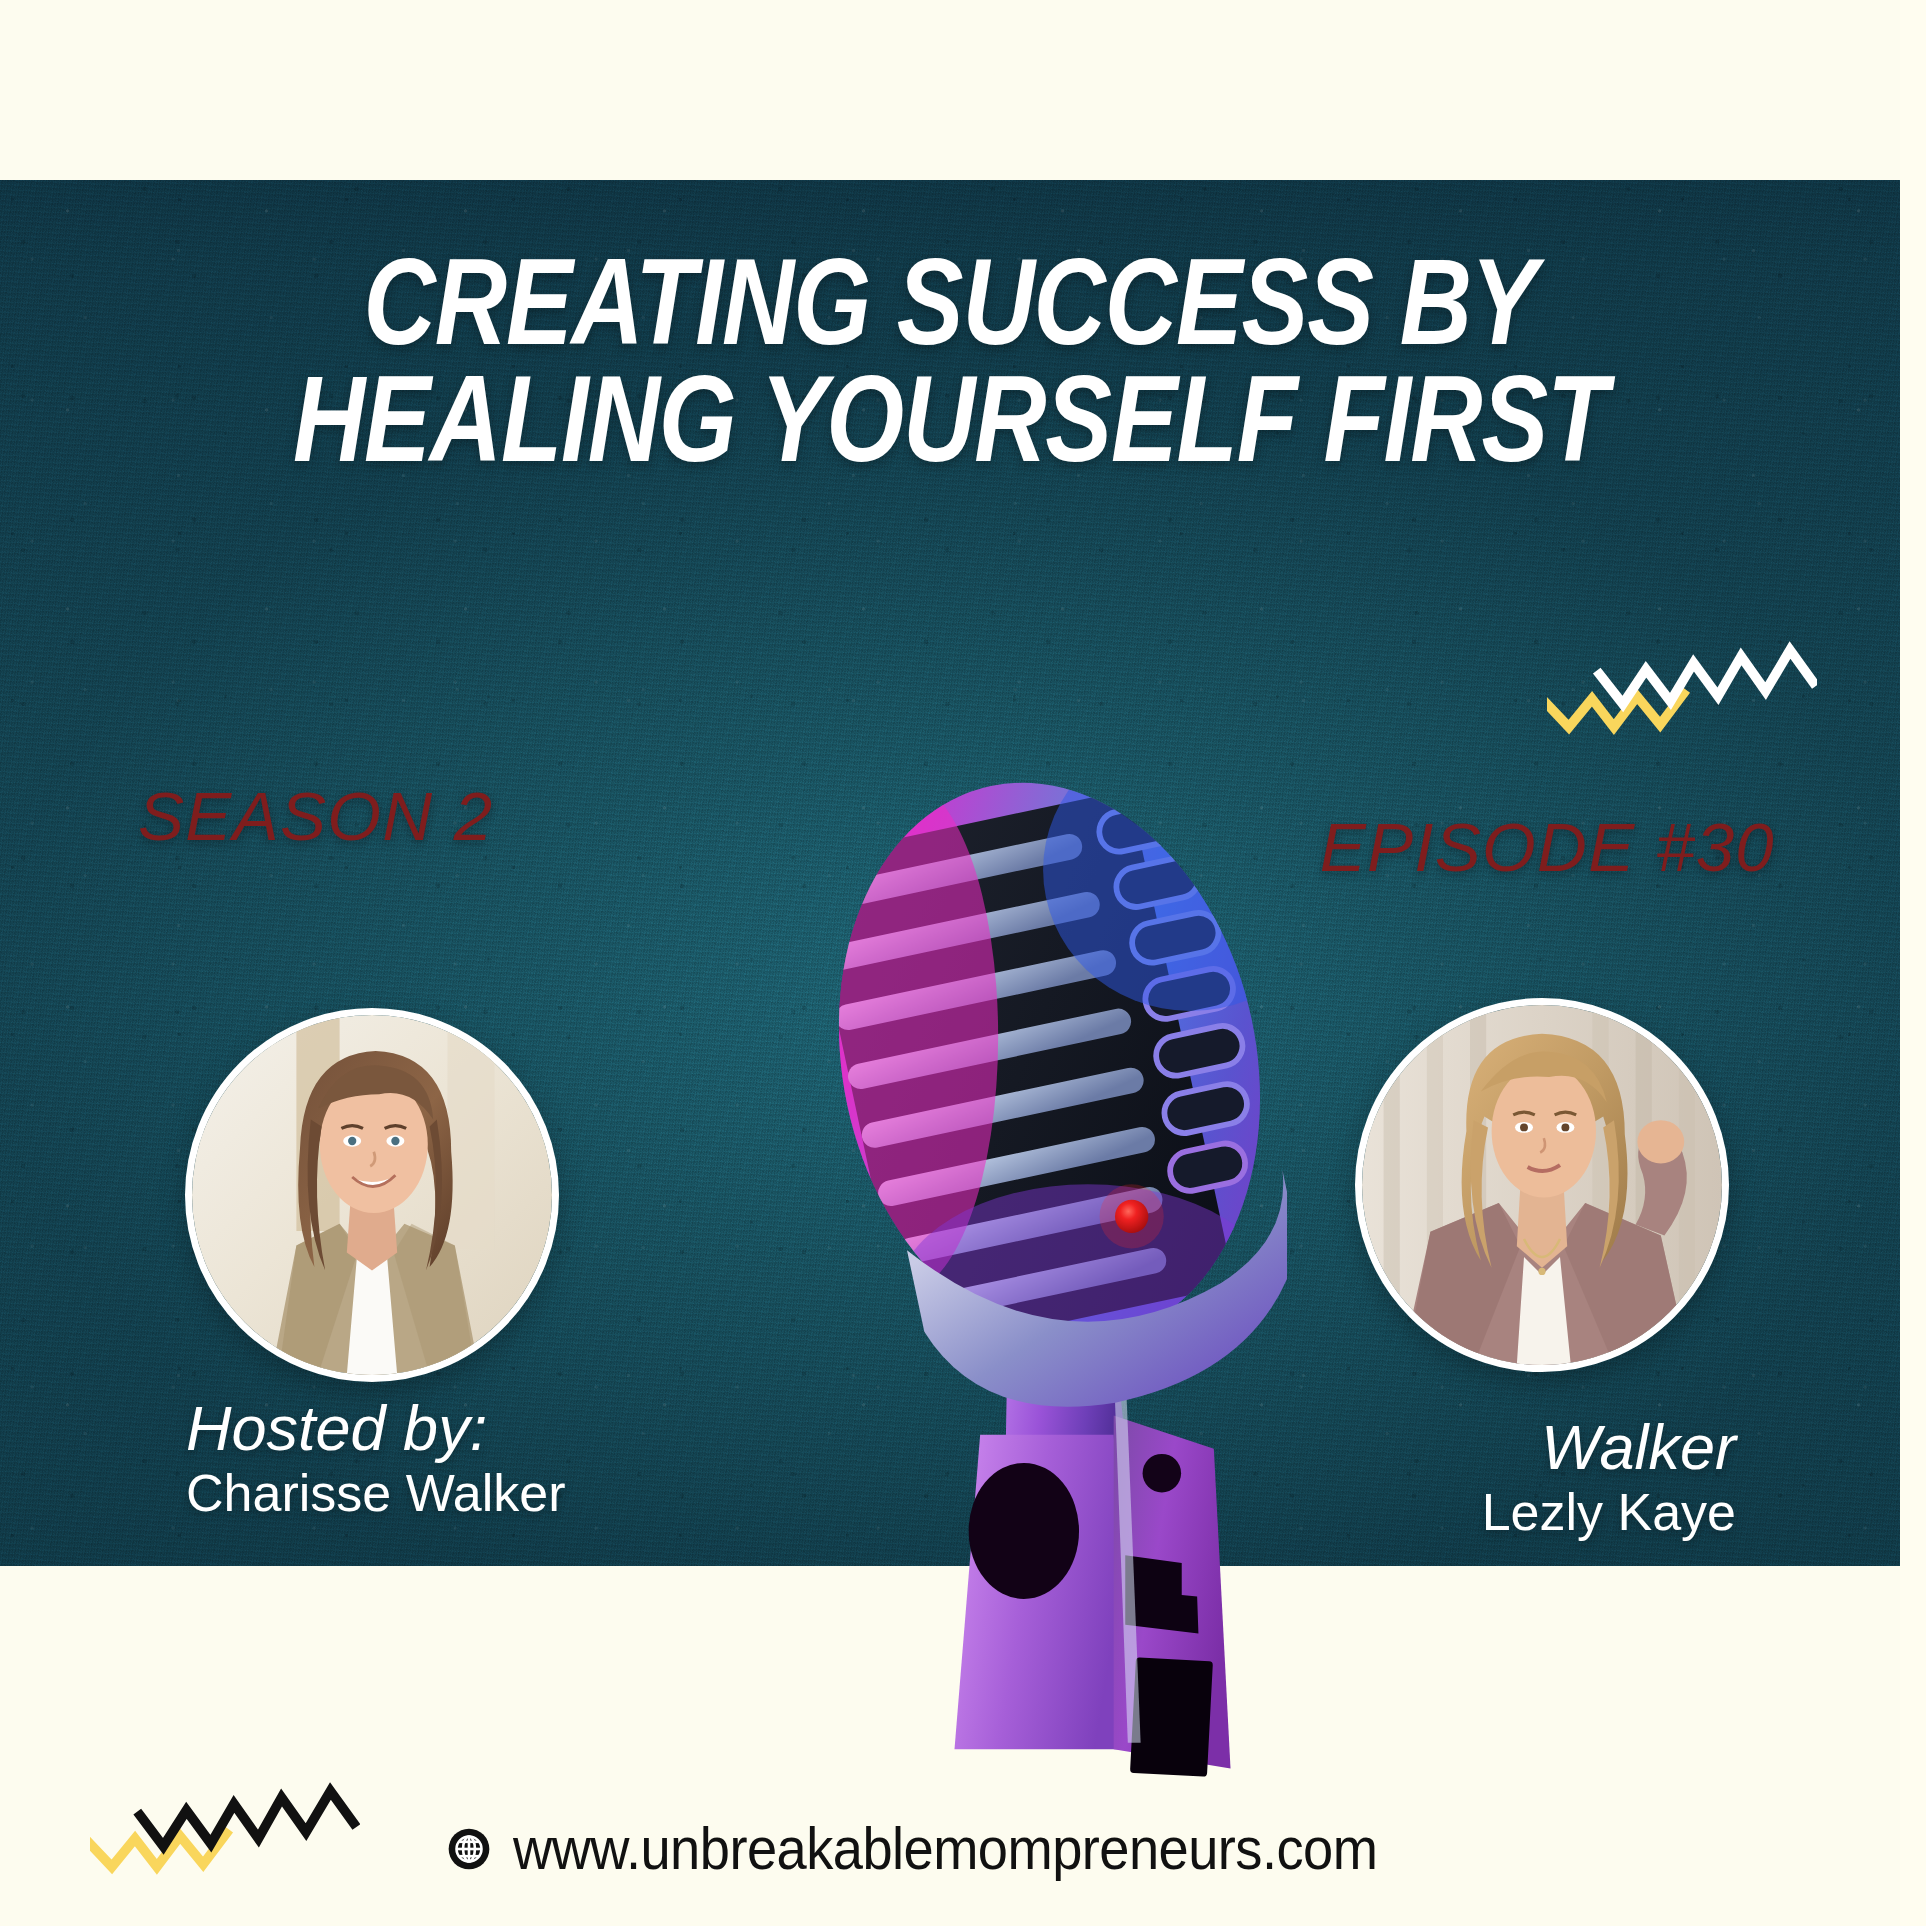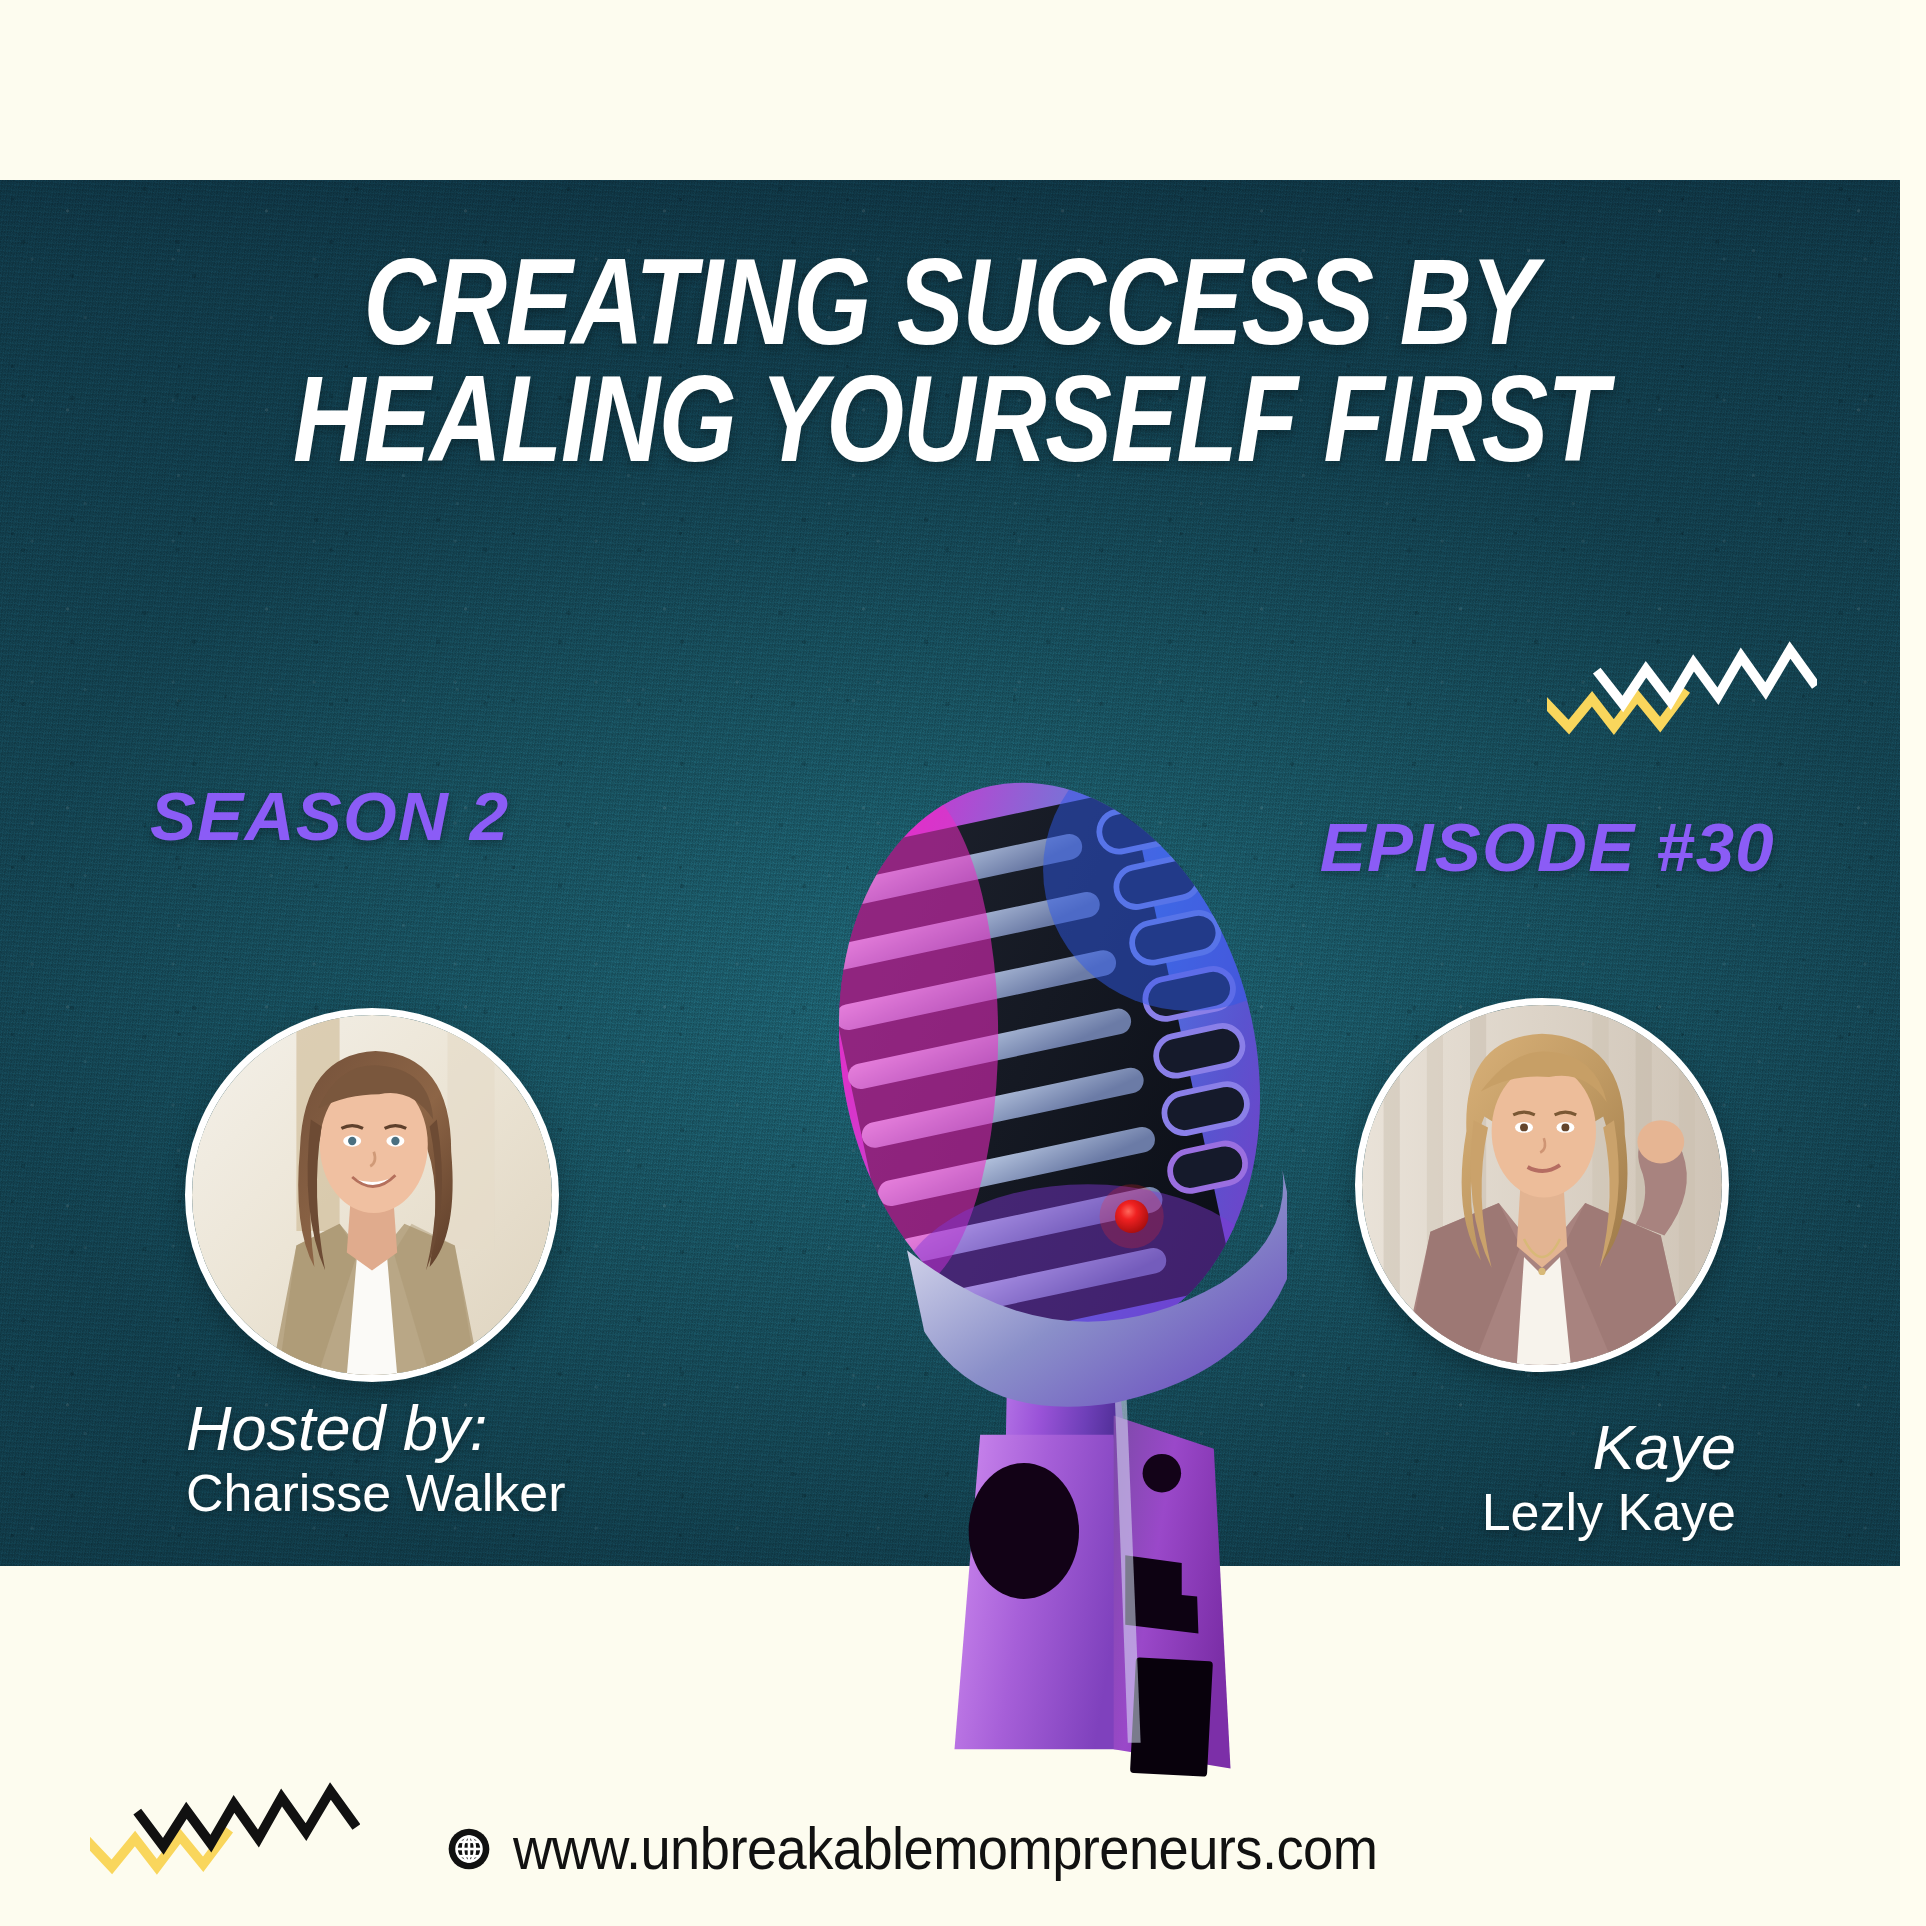--- a/index.html
+++ b/index.html
@@ -79,28 +79,27 @@
     letter-spacing: -1.3px;
     line-height: .96;
     text-shadow: 0 3.9px 11.6px rgba(0,0,0,.28);
   }
   .title-line-1 { font-size: 122px; transform: scaleX(.82); }
   .title-line-2 { font-size: 122px; transform: scaleX(.82); }
 
   
   .season, .episode {
     position: absolute;
-    color: #8b5cf6;
+    color: #7f1d1d;
     font-style: italic;
-    font-weight: 700;
+    font-weight: 400;
     font-size: 69px;
     letter-spacing: 1.3px;
     white-space: nowrap;
     text-shadow: 0 2.6px 9px rgba(0,0,0,.30);
-    margin-left: 12px;
   }
   .season  { left: 138px;  top: 777px; }
   .episode { right: 125px; top: 808px; text-align: center; }
 
   
   .zig { position: absolute; }
   .zig-tr { right: 83px; top: 632px;  width: 270px; height: 122px; }
   .zig-bl { left: 90px;  top: 1782px; width: 270px; height: 122px; }
 
   
@@ -424,21 +423,21 @@
       <circle cx="100" cy="148" r="2" fill="#d8b978"></circle>
     </svg>
   </div>
 
   <div class="credit credit-host">
     <span class="role">Hosted by:</span>
     <span class="name">Charisse Walker</span>
   </div>
 
   <div class="credit credit-guest">
-    <span class="role">Kaye</span>
+    <span class="role">Walker</span>
     <span class="name">Lezly Kaye</span>
   </div>
 
   <div class="footer">
     <svg class="globe-icon" viewBox="0 0 64 64">
       <circle cx="32" cy="32" r="31" fill="#111111"></circle>
       <circle cx="32" cy="32" r="19" fill="none" stroke="#ffffff" stroke-width="4"></circle>
       <ellipse cx="32" cy="32" rx="9" ry="19" fill="none" stroke="#ffffff" stroke-width="4"></ellipse>
       <line x1="13" y1="32" x2="51" y2="32" stroke="#ffffff" stroke-width="4"></line>
       <line x1="17" y1="21" x2="47" y2="21" stroke="#ffffff" stroke-width="4"></line>

